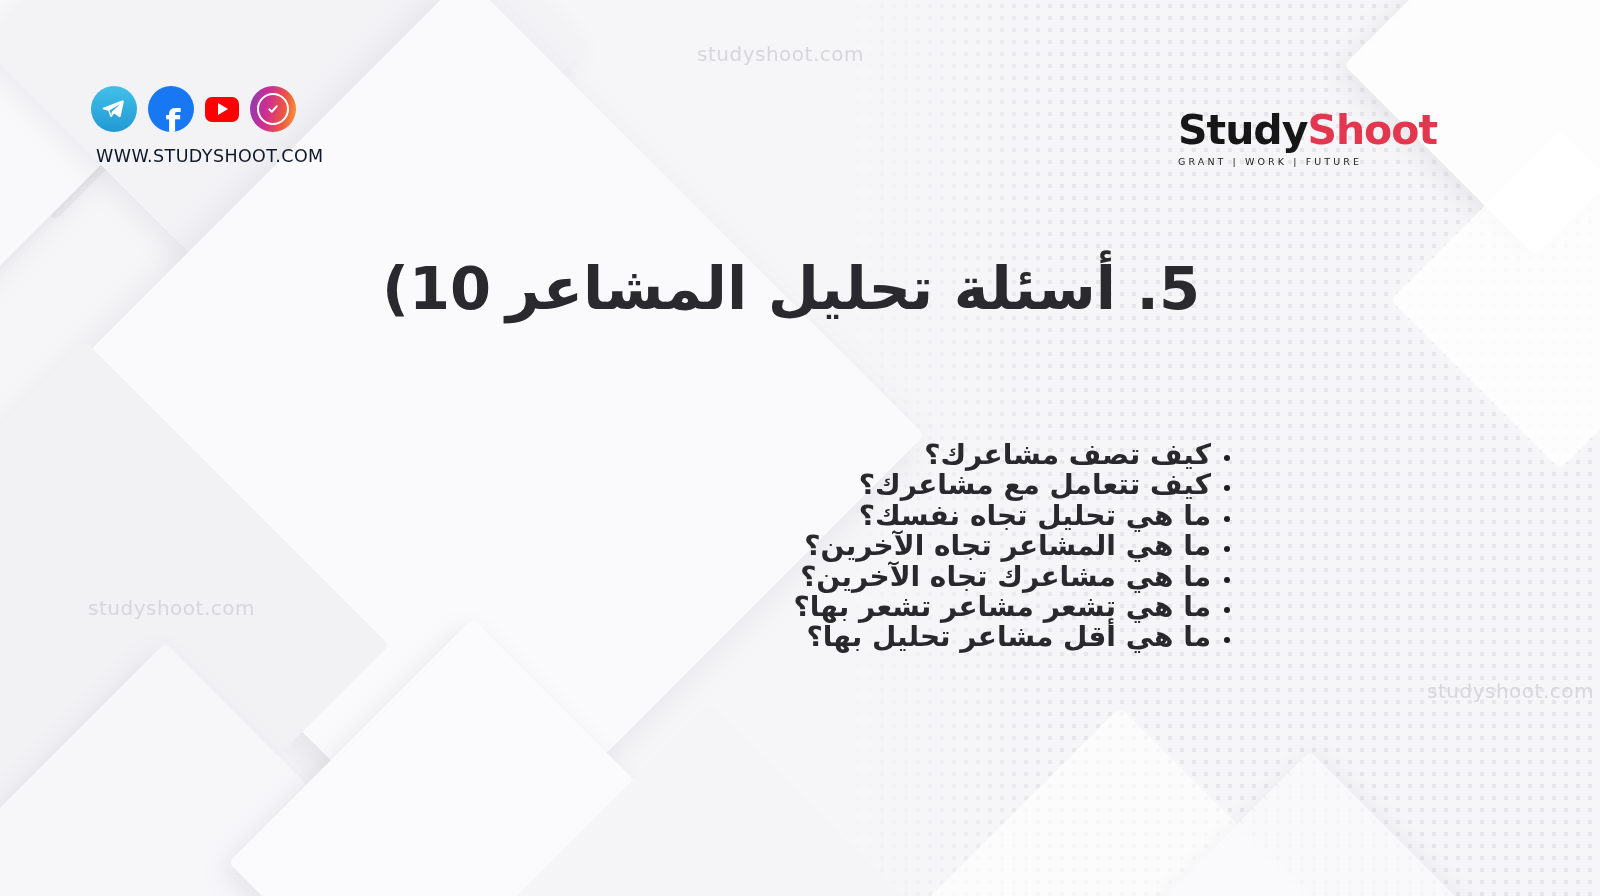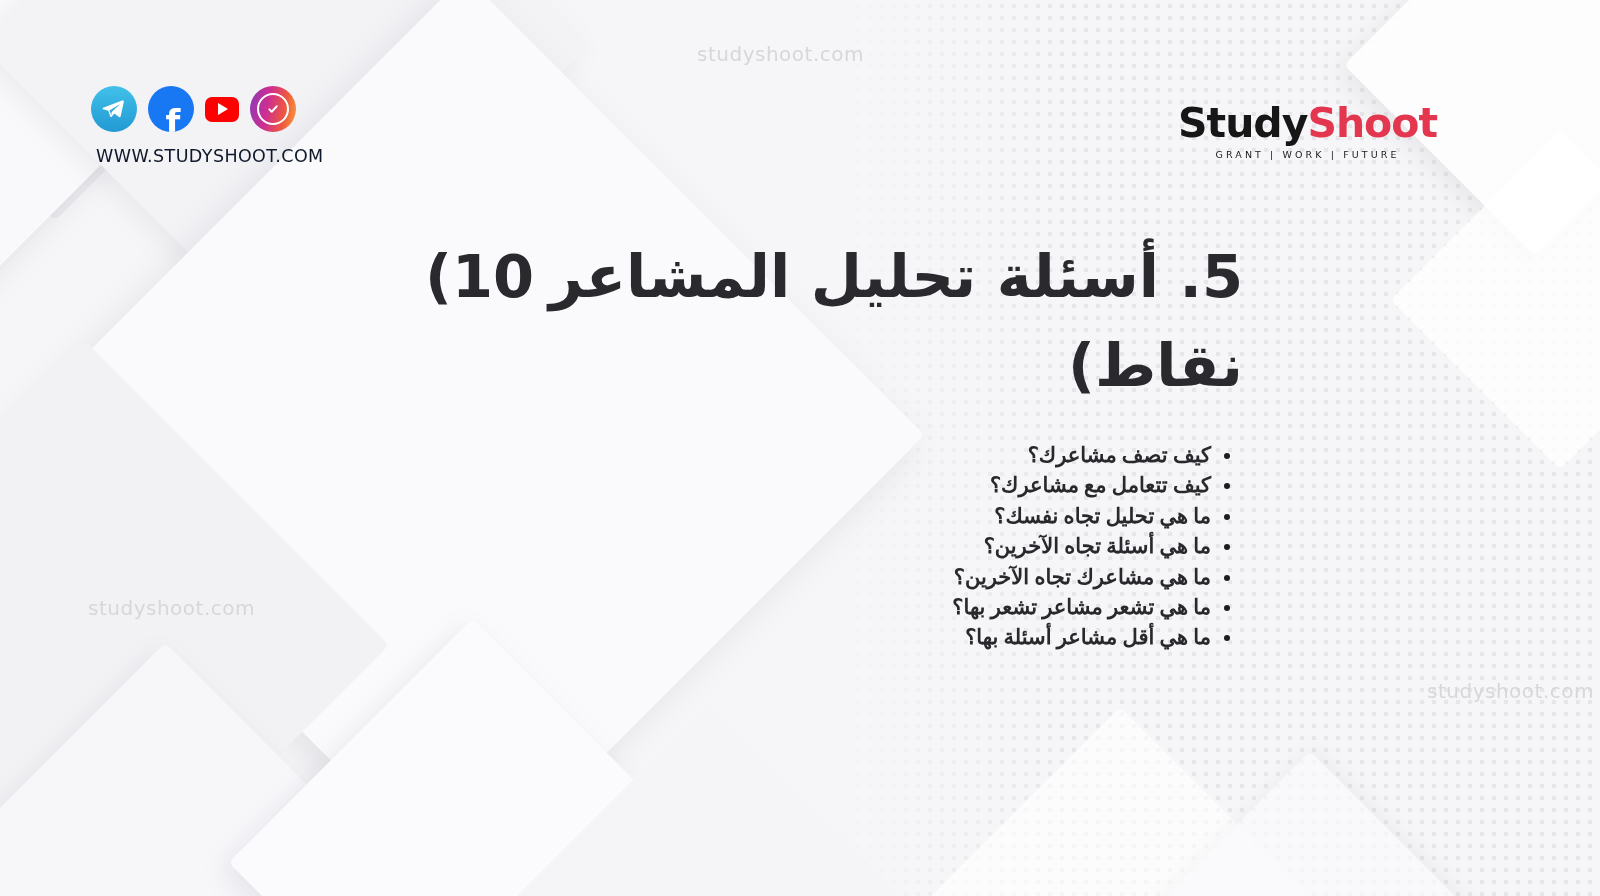--- a/index.html
+++ b/index.html
@@ -46,40 +46,40 @@
   .facebook{background:#1877f2;overflow:hidden;position:relative;}
   .fb-f{color:#fff;font-weight:700;font-size:34px;line-height:1;position:absolute;bottom:-7px;left:50%;transform:translateX(-38%);}
   .youtube{width:34px;height:25px;border-radius:7px;background:#ff0000;display:flex;align-items:center;justify-content:center;}
   .yt-play{width:0;height:0;border-left:10px solid #fff;border-top:6px solid transparent;border-bottom:6px solid transparent;margin-left:2px;}
   .instagram{background:linear-gradient(100deg,#8a3ab9 0%,#cd2e92 38%,#ee583f 72%,#f9a13c 100%);}
   .ig-ring{width:28px;height:28px;border:2.5px solid #fff;border-radius:50%;display:flex;align-items:center;justify-content:center;}
   .ig-ring svg{width:16px;height:16px;}
   .site-url{position:absolute;left:96px;top:146px;z-index:6;font-size:17.5px;font-weight:500;color:#0f172a;letter-spacing:.4px;}
 
   
-  .logo{position:absolute;left:1178px;top:103px;z-index:6;text-align:center;}
+  .logo{position:absolute;left:1178px;top:110px;z-index:6;}
   .logo-text{font-size:41px;font-weight:800;letter-spacing:-1px;line-height:1;white-space:nowrap;}
   .lg-black{color:#161617;}
   .lg-red{color:#e2374f;}
   .tagline{margin-top:5px;font-size:9.5px;font-weight:400;letter-spacing:3.1px;color:#1a1a1c;white-space:nowrap;}
 
   
   .title{
     position:absolute;right:357px;top:232px;width:880px;z-index:5;
-    direction:rtl;text-align:right;
-    font-size:59px;line-height:89px;font-weight:700;color:#2a2a2e;margin:0;
+    direction:rtl;text-align:center;
+    font-size:59px;line-height:89px;font-weight:700;color:#2a2a2e;margin:12px;
   }
   .ltr-num{direction:ltr;unicode-bidi:isolate;margin-right:15px;}
 
   
   .questions{
     position:absolute;right:363px;top:440px;z-index:5;
     direction:rtl;text-align:right;
     list-style:disc;margin:0;padding:0 26px 0 0;
-    font-size:21px;font-weight:700;line-height:30.4px;color:#29292d;font-family:Liberation Serif, serif;
+    font-size:28px;font-weight:700;line-height:30.4px;color:#29292d;
   }
   .questions li::marker{color:#1d1d20;font-size:21px;}
 </style>
 </head>
 <body>
 
 <div class="canvas">
 
   <div class="bg-dots"></div>
   <div class="chev c1"></div>
@@ -119,25 +119,25 @@
       </span>
     </div>
   </div>
   <div class="site-url">WWW.STUDYSHOOT.COM</div>
 
   <div class="logo">
     <div class="logo-text"><span class="lg-black">Study</span><span class="lg-red">Shoot</span></div>
     <div class="tagline">GRANT | WORK | FUTURE</div>
   </div>
 
-  <h1 class="title" dir="rtl"><span>5. أسئلة تحليل المشاعر</span><span class="ltr-num" dir="ltr">(10</span><br><span>نقاط)</span></h1>
+  <h1 class="title" dir="rtl"><span>5. أسئلة تحليل المشاعر</span><span class="ltr-num" dir="ltr">(10</span><br></h1>
 
   <ul class="questions" dir="rtl">
     <li>كيف تصف مشاعرك؟</li>
     <li>كيف تتعامل مع مشاعرك؟</li>
     <li>ما هي تحليل تجاه نفسك؟</li>
-    <li>ما هي أسئلة تجاه الآخرين؟</li>
+    <li>ما هي المشاعر تجاه الآخرين؟</li>
     <li>ما هي مشاعرك تجاه الآخرين؟</li>
     <li>ما هي تشعر مشاعر تشعر بها؟</li>
-    <li>ما هي أقل مشاعر أسئلة بها؟</li>
+    <li>ما هي أقل مشاعر تحليل بها؟</li>
   </ul>
 
 </div>
 
 </body></html>

